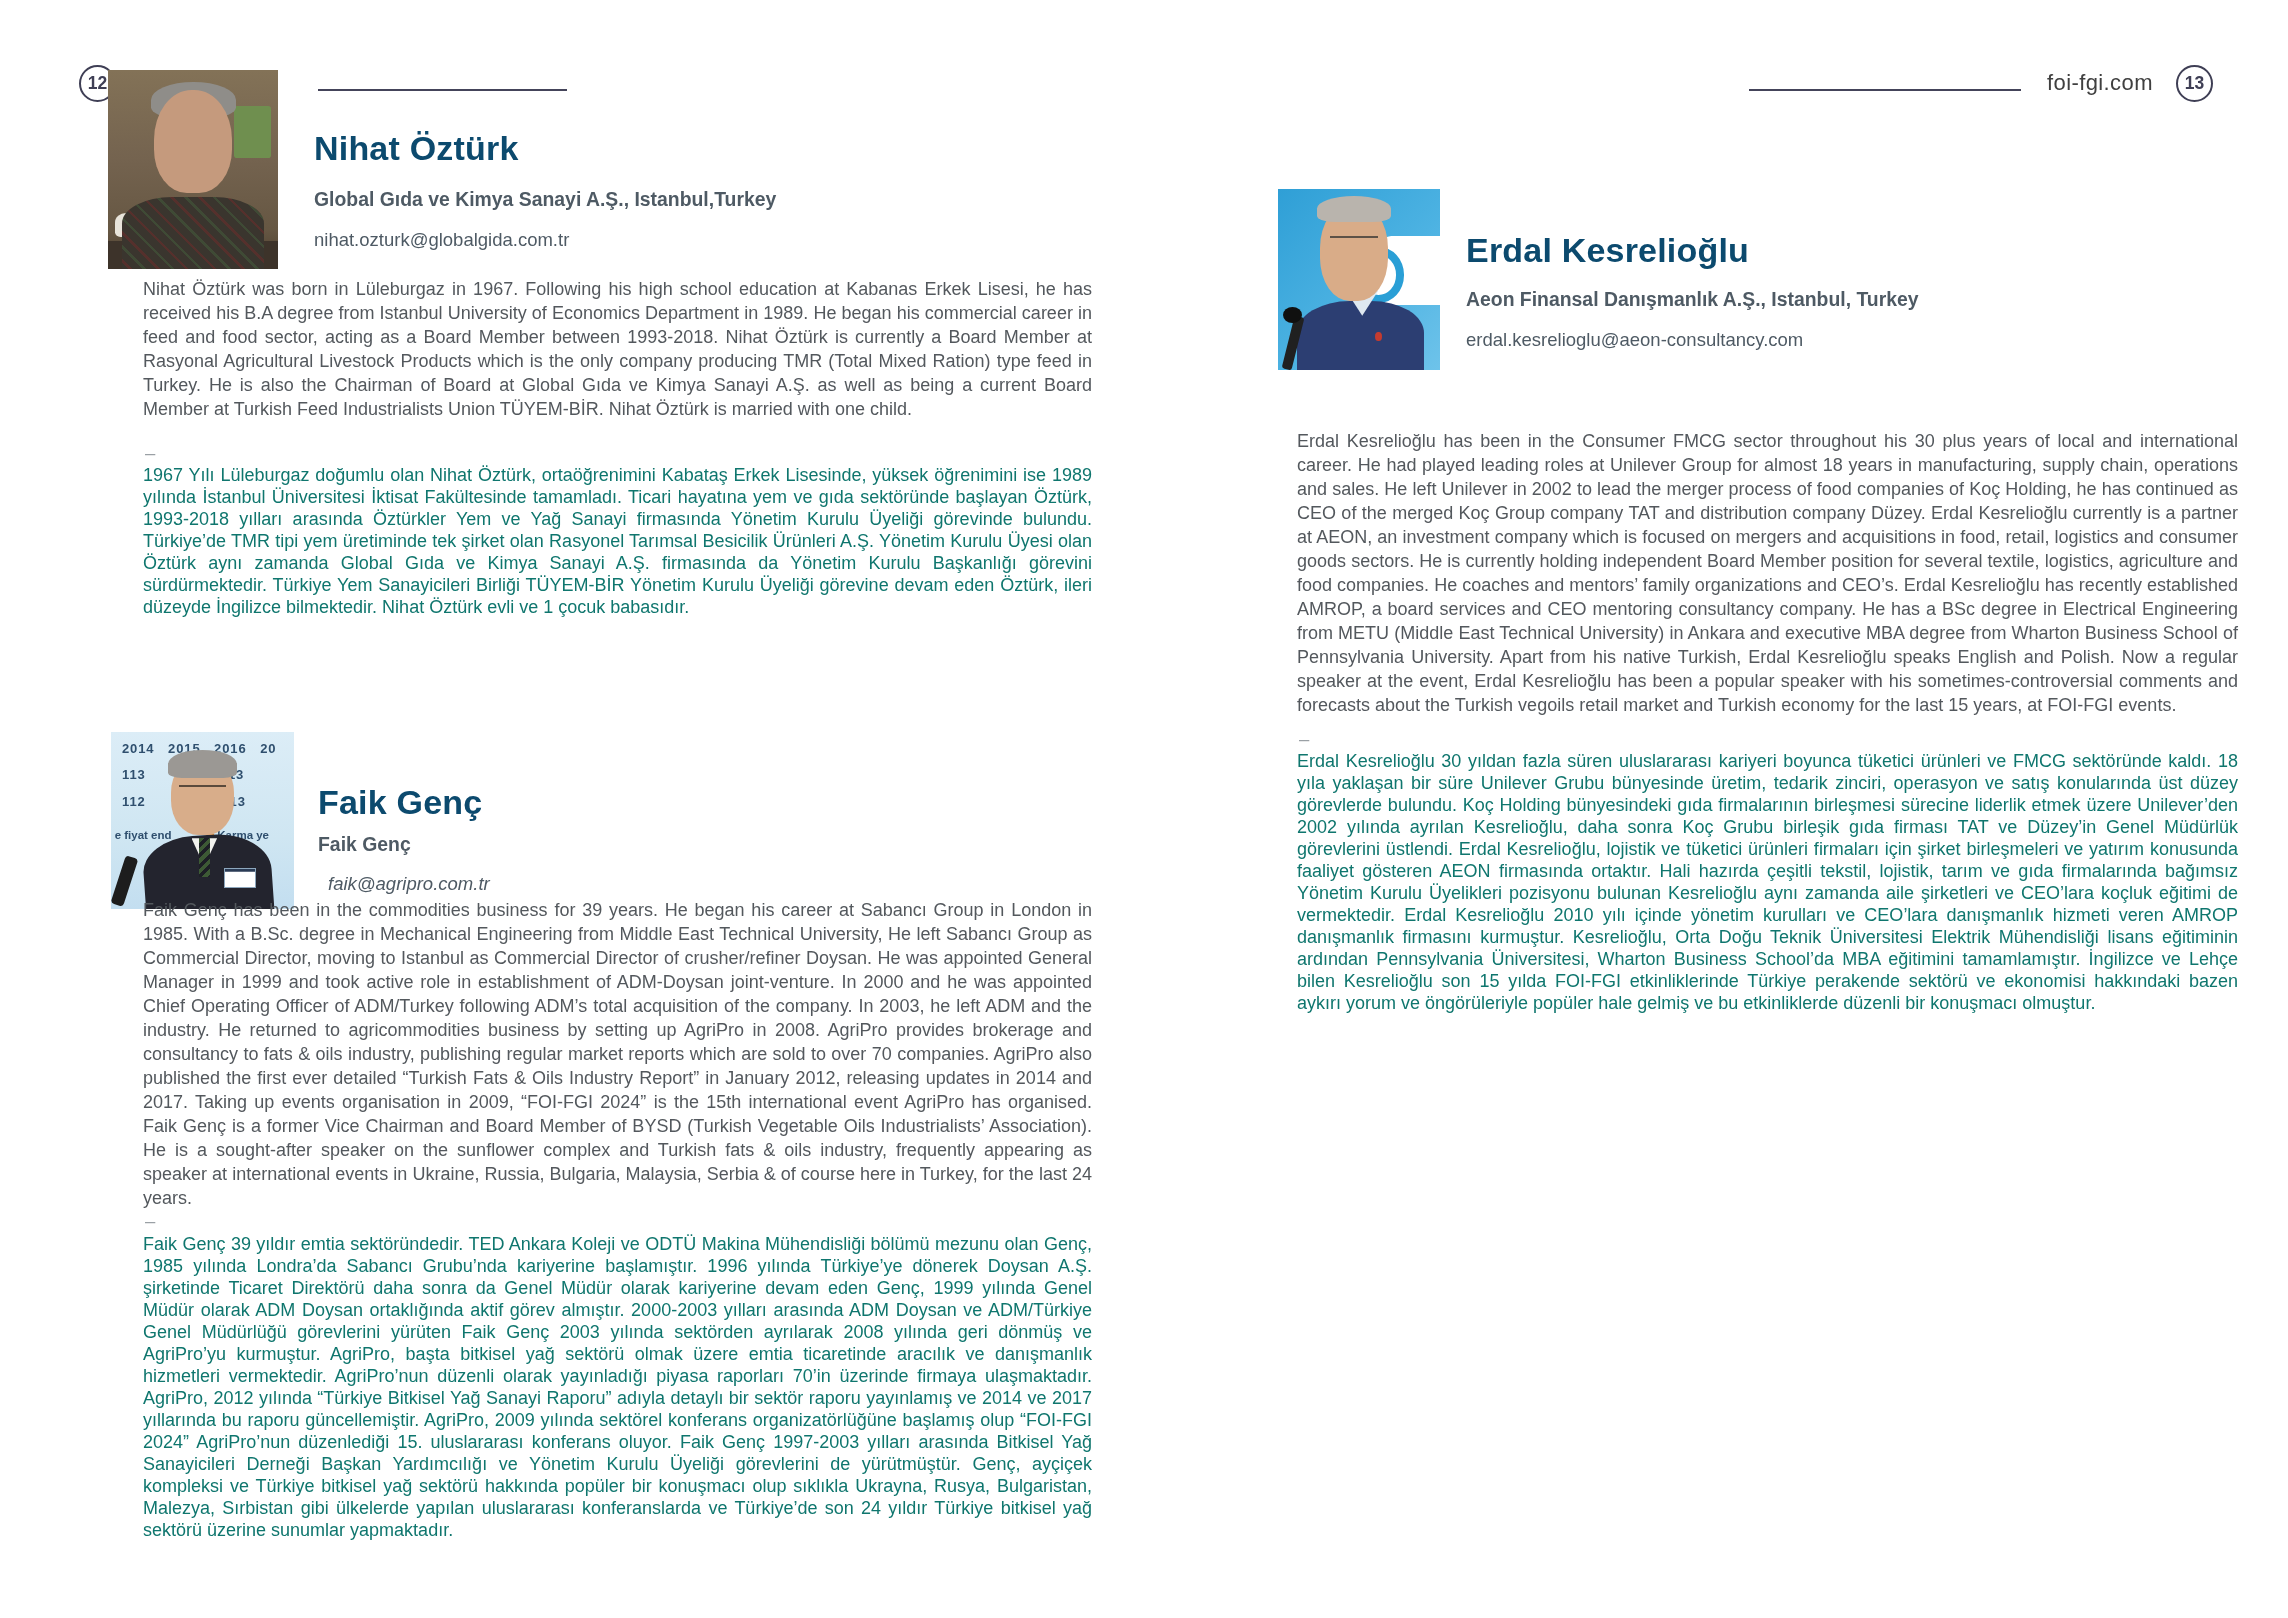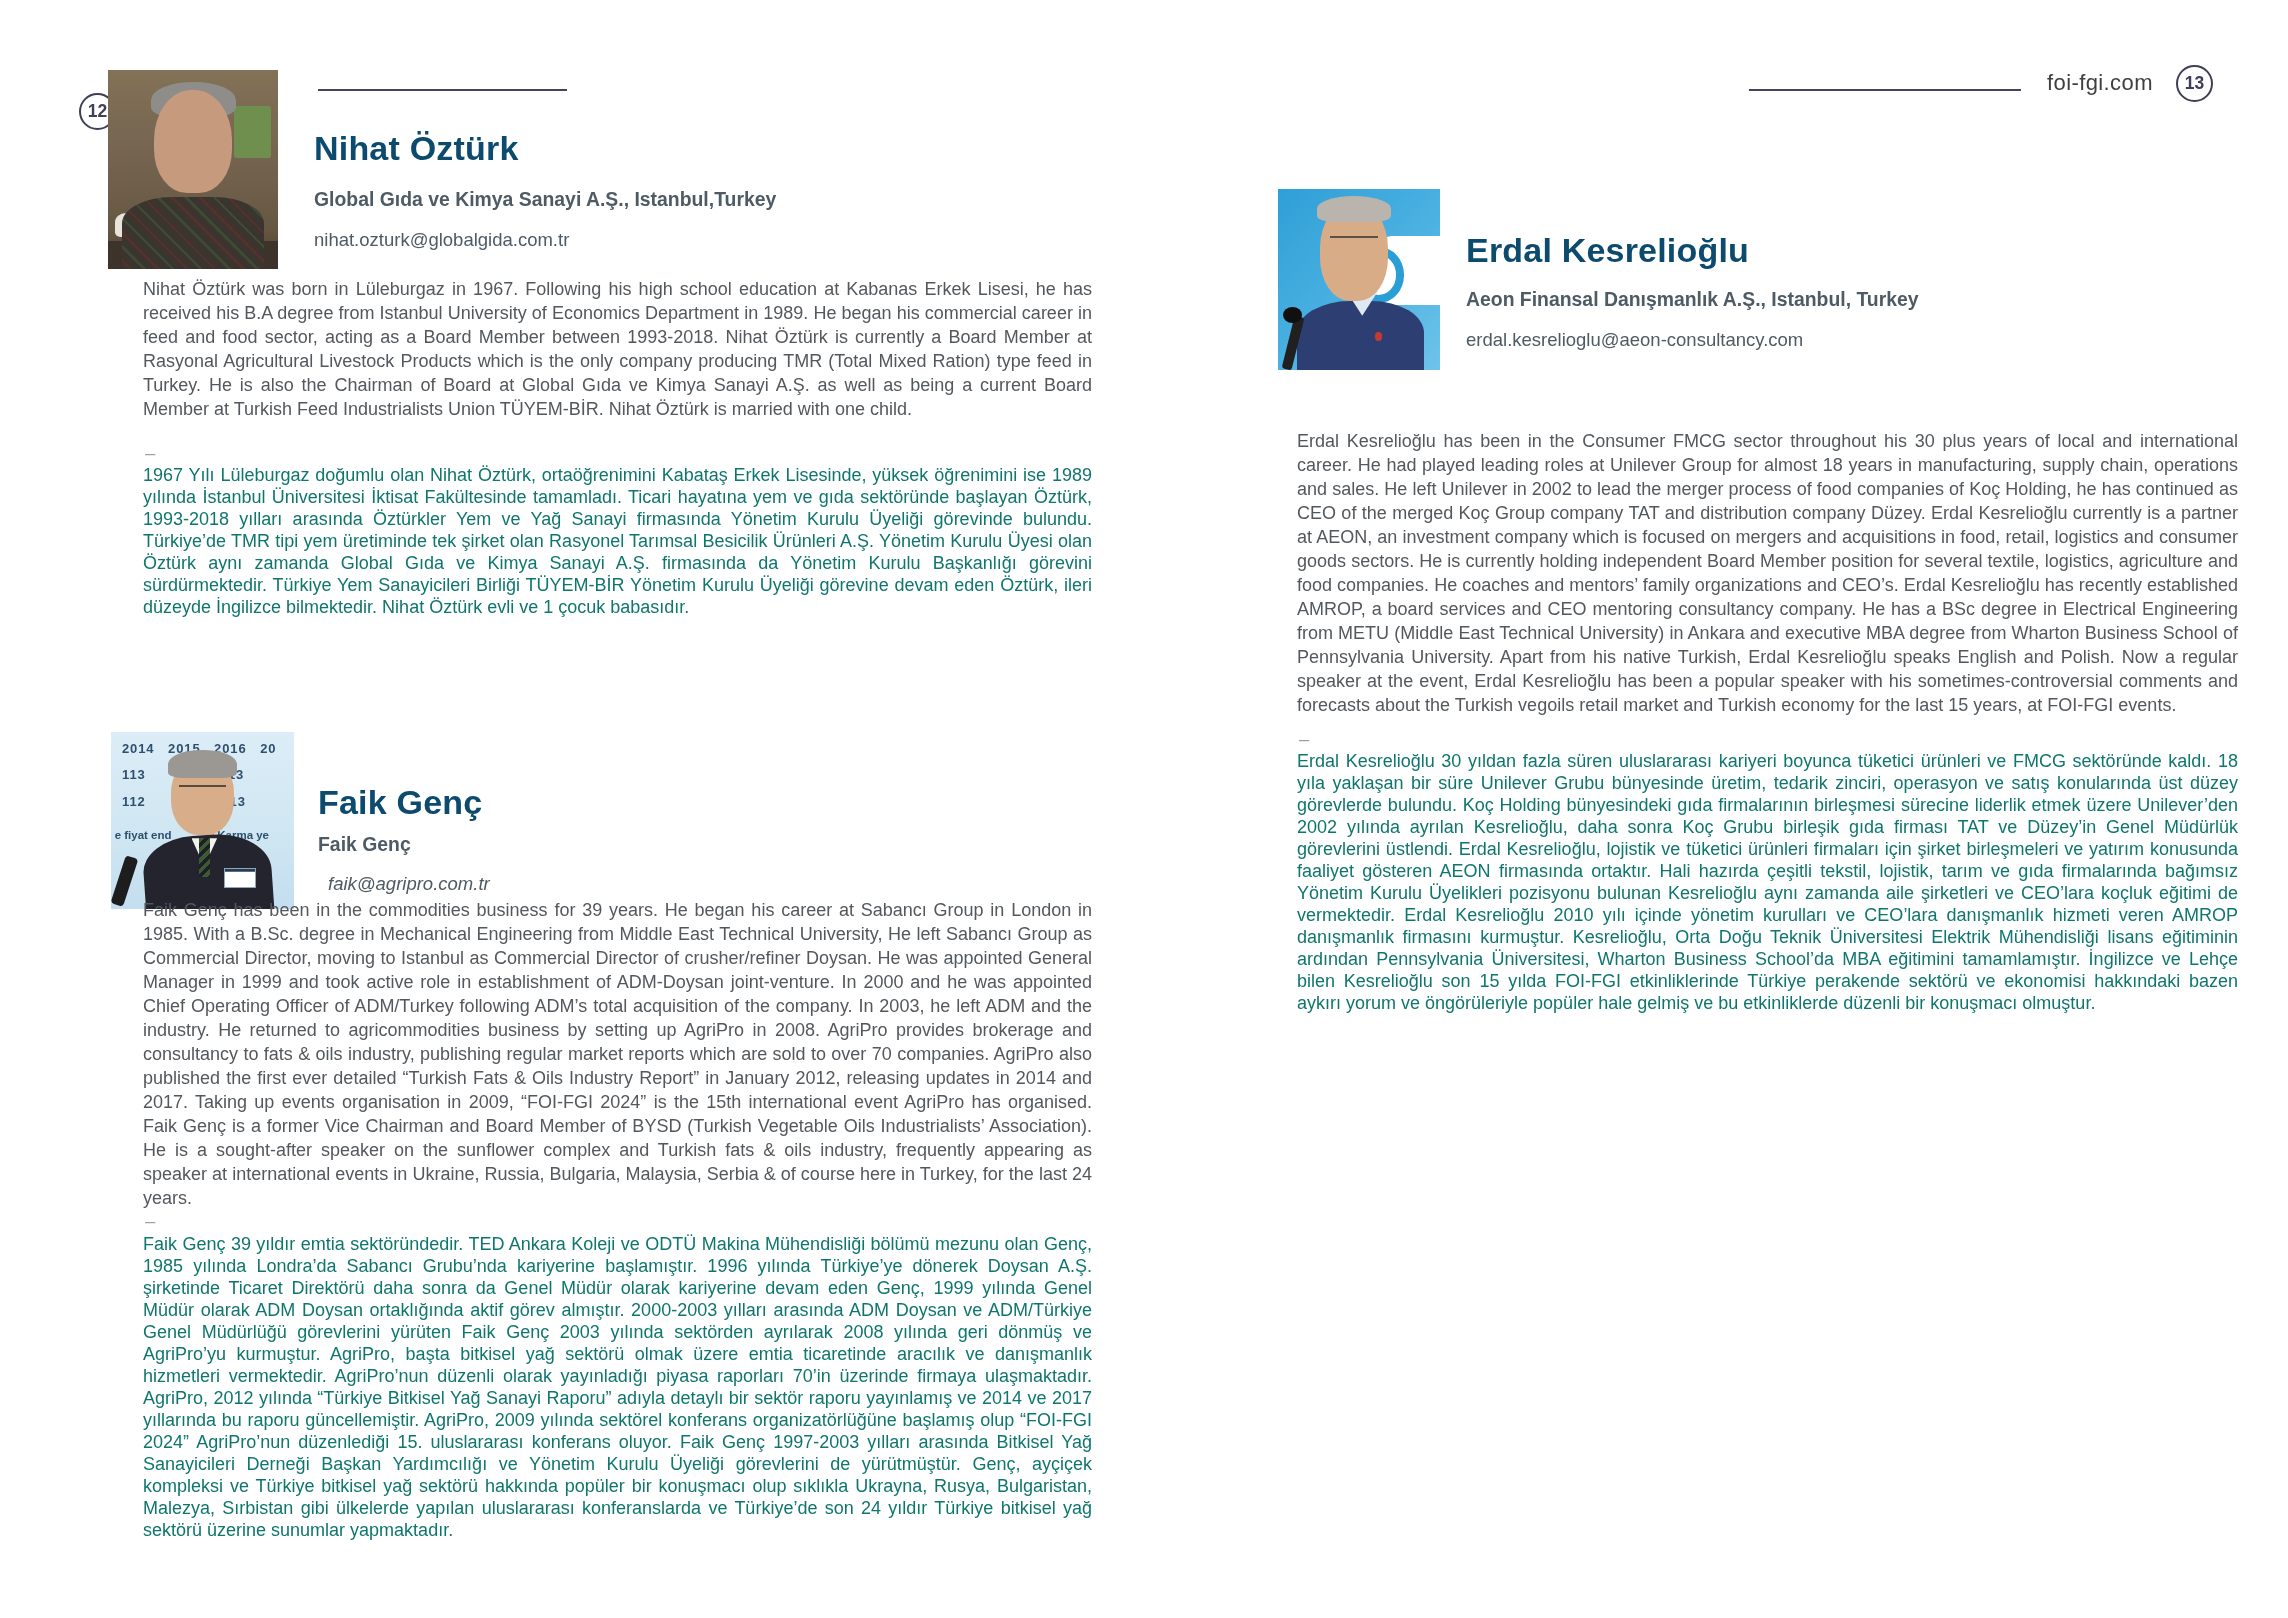--- a/index.html
+++ b/index.html
@@ -73,21 +73,21 @@
   .photo-erdal .hair { left:24%; top:4%; width:46%; height:14%; background:#b9b4ad; border-radius:50% 50% 25% 25%; }
   .photo-erdal .glasses { left:32%; top:26%; width:30%; height:8%; border-top:2.8px solid #5d5146; }
   .photo-erdal .mic { left:6%; bottom:0; width:6%; height:30%; background:#202020; transform:rotate(14deg); border-radius:2.8px; }
   .photo-erdal .mic-head { left:3%; bottom:26%; width:12%; height:9%; background:#101010; border-radius:50%; }
 </style>
 </head>
 <body>
 
 <div class="spread">
 
-  <div class="page-badge" style="left:79px; top:65px;margin-top:28px;">
+  <div class="page-badge" style="left:79px; top:65px;">
     <span>12</span>
   </div>
   <div class="site-label" style="left:131px; top:70px;">foi-fgi.com</div>
   <div class="header-rule" style="left:318px; top:89px; width:249px;"></div>
 
   <div class="header-rule" style="left:1749px; top:89px; width:272px;"></div>
   <div class="site-label" style="left:2047px; top:70px;">foi-fgi.com</div>
   <div class="page-badge" style="left:2176px; top:65px;">
     <span>13</span>
   </div>

